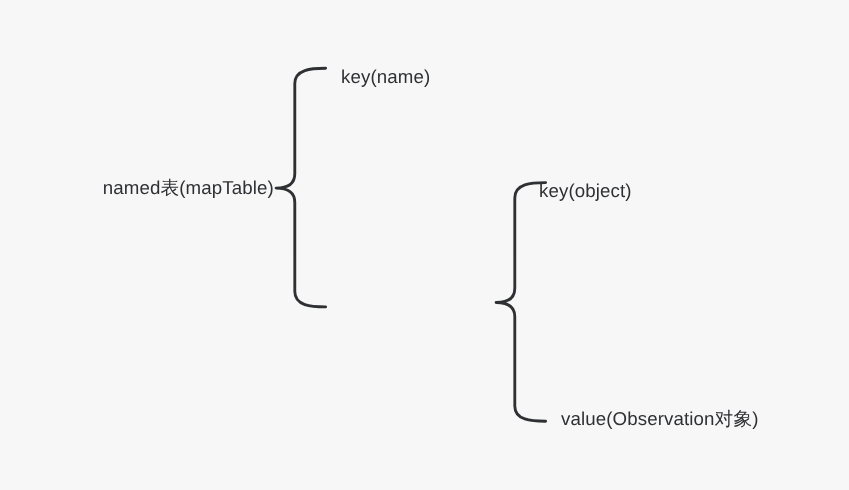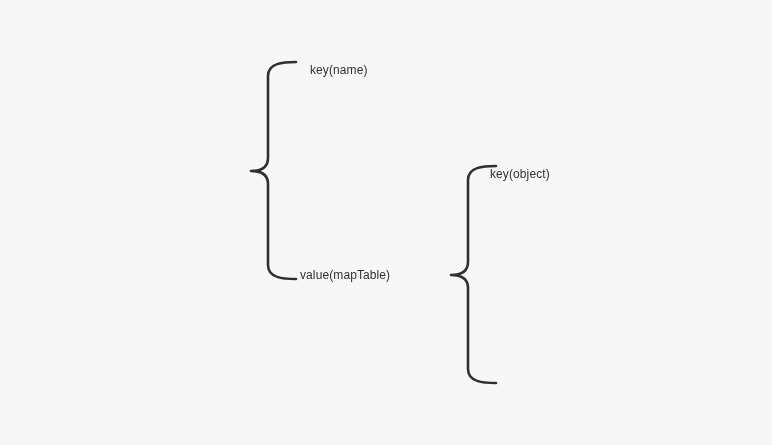--- a/index.html
+++ b/index.html
@@ -23,21 +23,21 @@
   #braces {
     position: absolute;
     left: 0;
     top: 0;
     width: 772px;
     height: 445px;
   }
   .node-label {
     position: absolute;
     color: #2f3033;
-    font-size: 12px;
+    font-size: 17px;
     line-height: 1;
     white-space: nowrap;
     letter-spacing: 0.1px;
     transform: translateY(-50%);
   }
   .node-label.right-anchor {
     
     text-align: right;
   }
 </style>
@@ -62,21 +62,22 @@
       <path d="M 496 166
                C 483 166, 468 167, 468 180
                L 468 262
                C 468 271, 462 275, 451 275
                C 462 275, 468 279, 468 288
                L 468 369
                C 468 382, 483 383, 496 383" fill="none" stroke="#2f3033" stroke-width="2.6" stroke-linecap="round" stroke-linejoin="round"></path>
     </g>
   </svg>
 
+  <div class="node-label right-anchor" style="right: 523px; top: 171px;">named表(mapTable)</div>
 
   <div class="node-label" style="left: 310px; top: 70px;">key(name)</div>
 
-  <div class="node-label" style="left: 300px; top: 275px;">value(mapTable)</div>
 
   <div class="node-label" style="left: 490px; top: 174px;">key(object)</div>
 
+  <div class="node-label" style="left: 510px; top: 381px;">value(Observation对象)</div>
 
 </div>
 
 </body></html>

